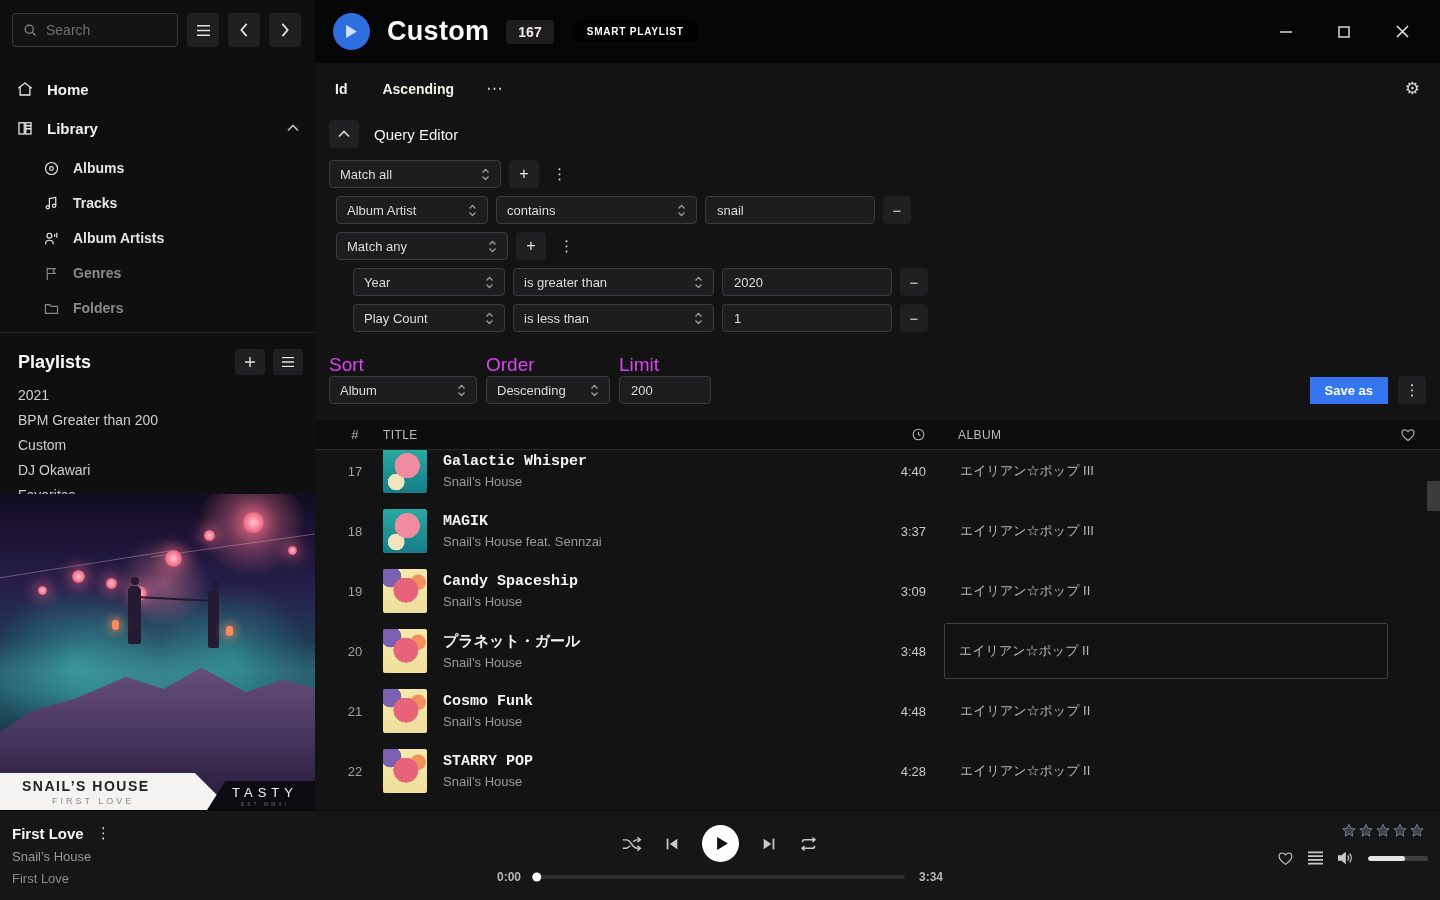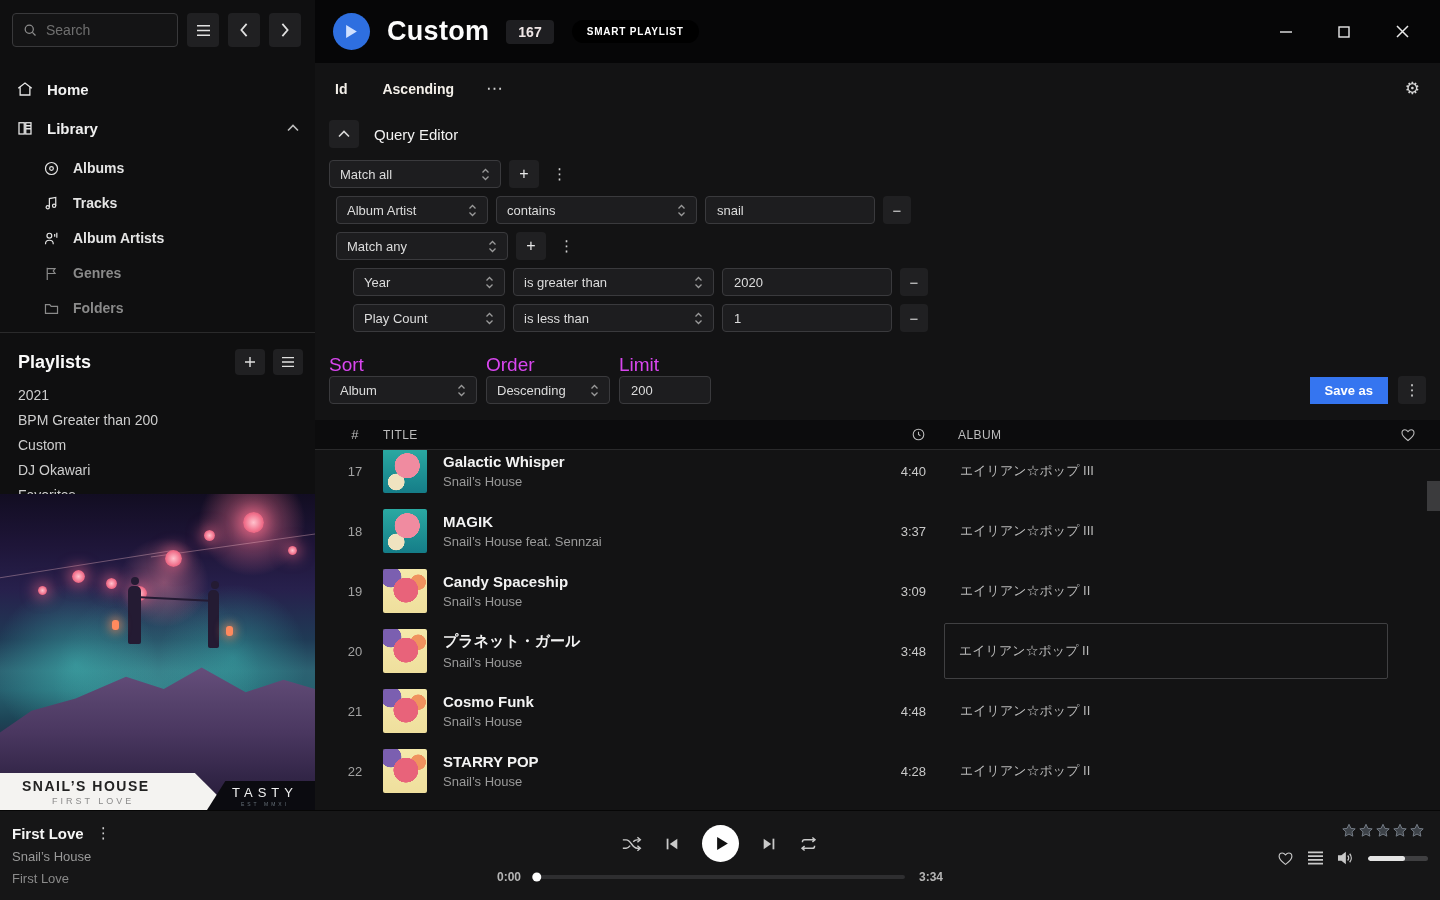--- a/index.html
+++ b/index.html
@@ -113,21 +113,21 @@
   .trow:first-child { margin-top:-9px; }
   .c-num { text-align:center; font-size:13px; color:#a2a2a2; }
   .c-art { width:44px; height:44px; border-radius:2px; }
   .art-alien3 { background:radial-gradient(circle at 55% 38%, #f08ba0 0 34%, transparent 35%),
                 radial-gradient(circle at 30% 75%, #efe3c0 0 18%, transparent 19%),
                 linear-gradient(180deg,#2aa9a2,#157d88); }
   .art-alien2 { background:radial-gradient(circle at 52% 48%, #e8637a 0 38%, transparent 39%),
                 radial-gradient(circle at 18% 18%, #7b5fb0 0 20%, transparent 21%),
                 radial-gradient(circle at 80% 30%, #f0935e 0 16%, transparent 17%),
                 linear-gradient(180deg,#f5e9ab,#efdf9d); }
-  .c-title .t { font-size:15px; font-weight:bold; color:#f3f3f3; margin-bottom:4px; }
+  .c-title .t { font-size:15px; font-weight:bold; color:#f3f3f3; margin-bottom:4px;font-family:Liberation Mono, monospace; }
   .c-title .a { font-size:13px; color:#9a9a9a; }
   .c-time { text-align:right; font-size:13px; color:#c8c8c8; }
   .c-album { grid-column:6; font-size:13px; color:#b9b9b9; padding-left:2px; }
   .c-album.focused { border:1px solid #404042; border-radius:2px; height:56px; display:flex; align-items:center; padding-left:14px; margin-left:-14px; }
   .scroll-thumb { position:absolute; right:0; top:31px; width:13px; height:30px; background:#3b3b3d; }
 
   
   .player { position:absolute; left:0; bottom:0; width:1440px; height:90px; background:#161617; border-top:1px solid #060606; }
   .p-left { position:absolute; left:12px; top:13px; }
   .p-title-row { display:flex; align-items:center; gap:12px; }

